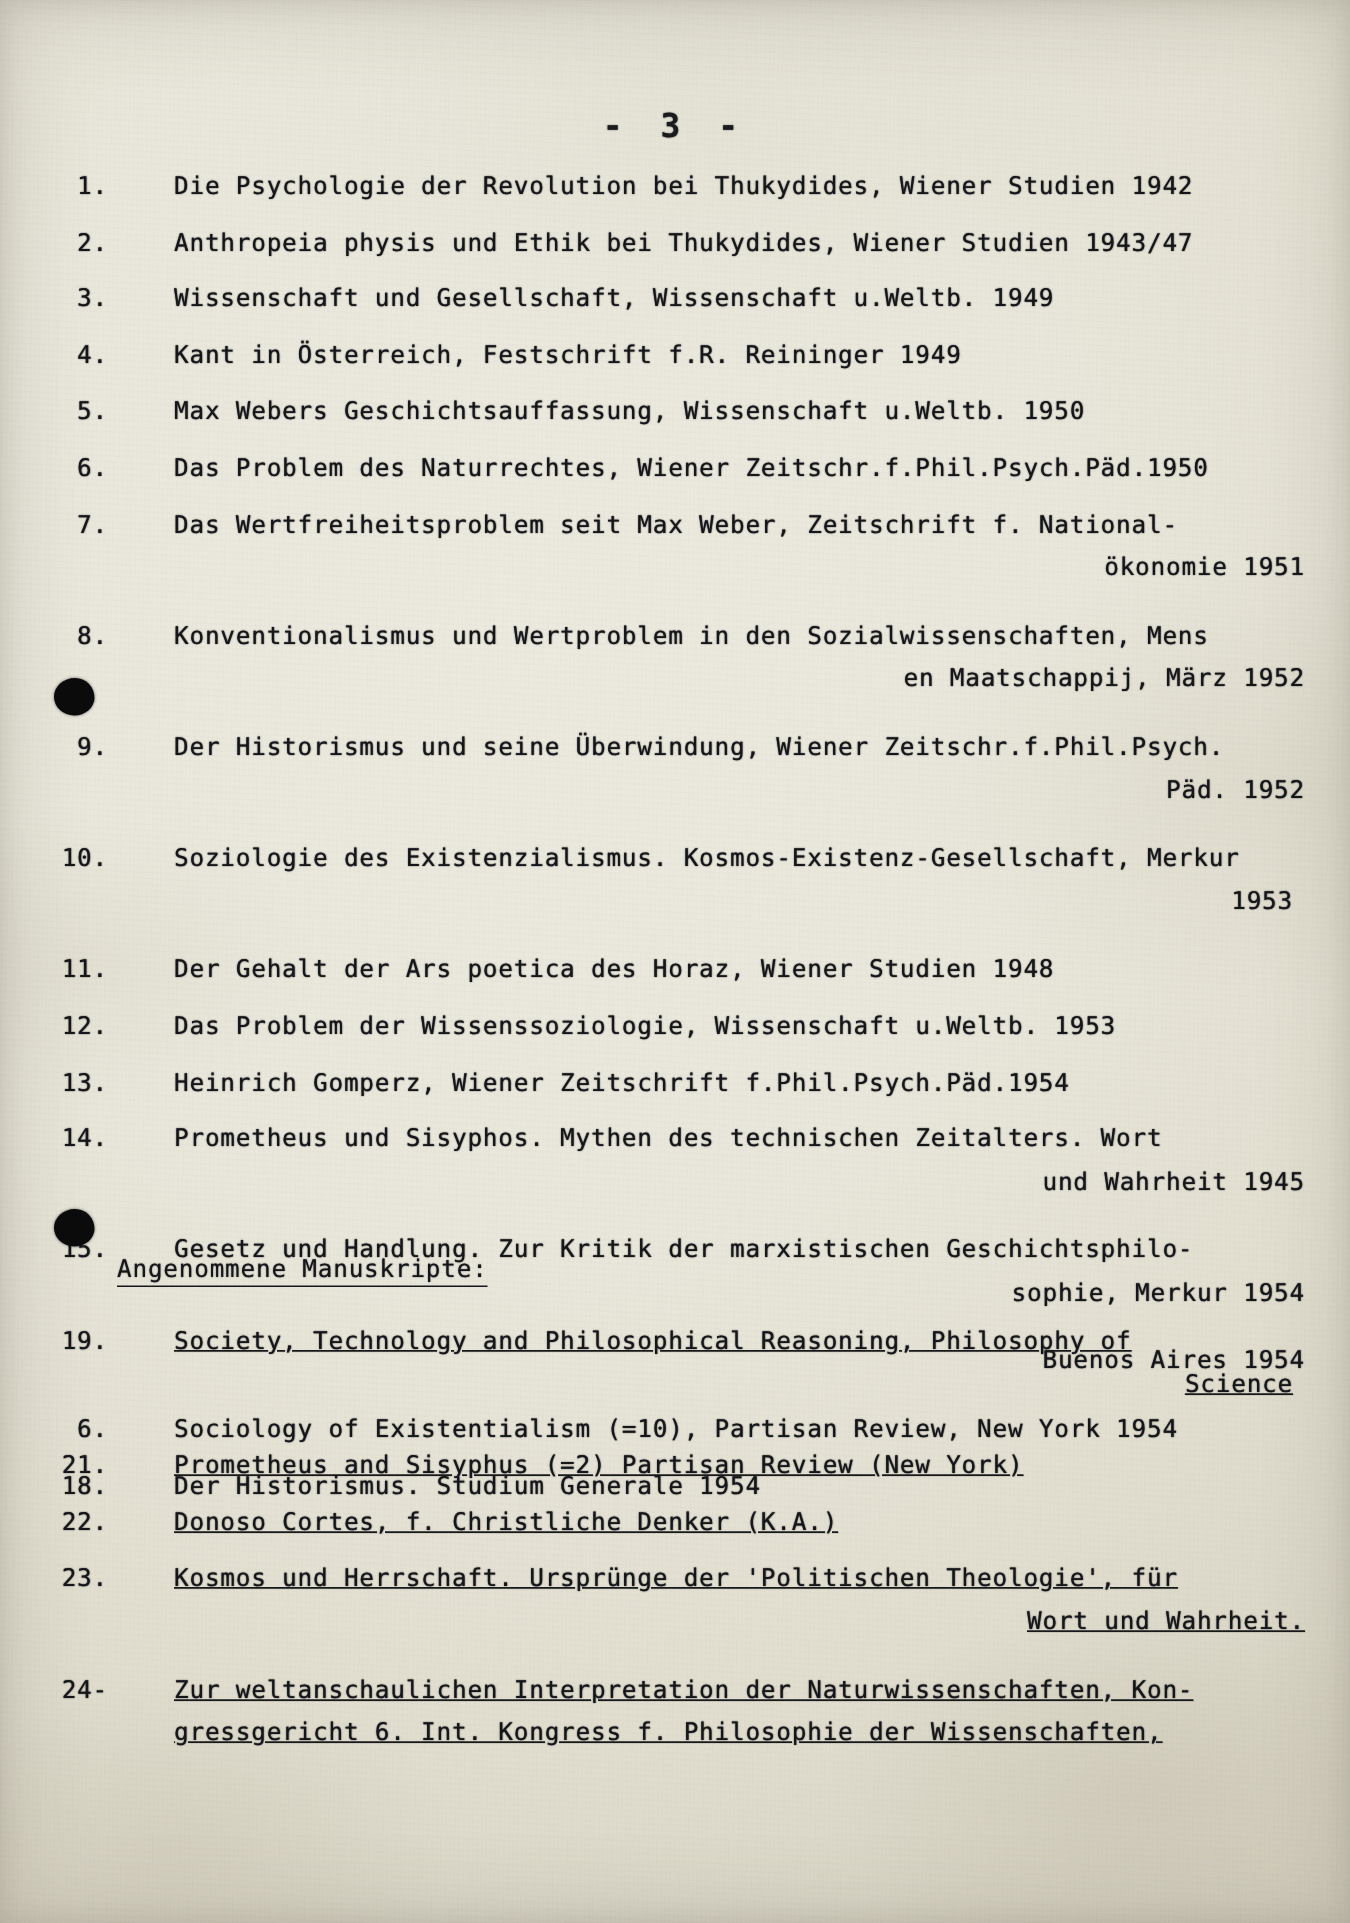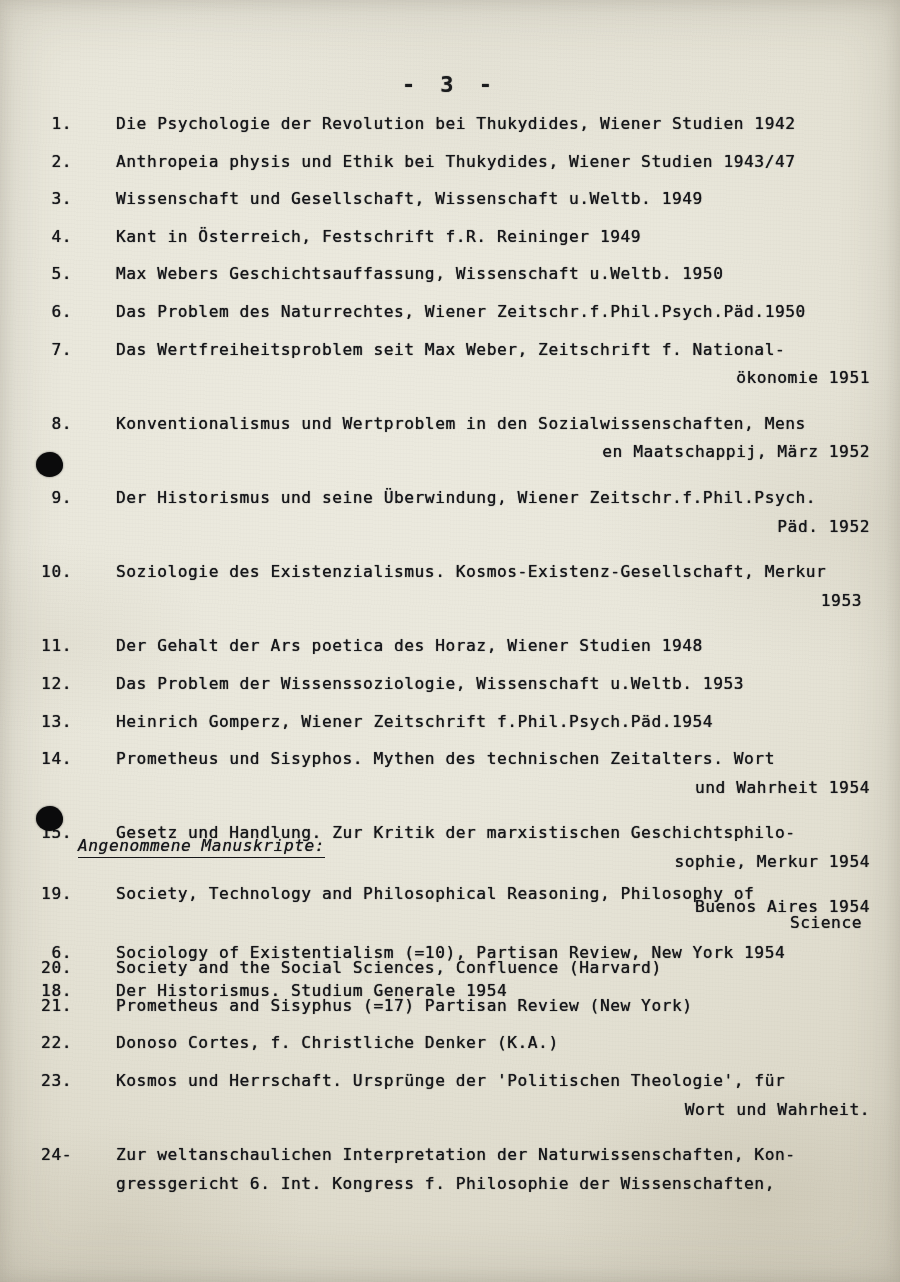--- a/index.html
+++ b/index.html
@@ -136,21 +136,20 @@
     position: absolute;
     top: 836px;
     left: 78px;
     font-size: 16.2px;
     letter-spacing: 0.55px;
     white-space: pre;
     color: #15161a;
     border-bottom: 1.6px solid #16171a;
     padding-bottom: 2px;
     text-shadow: 0 0 0.9px rgba(20,21,24,.85);
-    font-style: italic;
   }
 
   
   .ink-dot {
     position: absolute;
     width: 27px;
     height: 25px;
     background: #0b0b0c;
     border-radius: 52% 48% 50% 50% / 50% 53% 47% 50%;
     box-shadow: 0 0 2px rgba(10,10,12,.6);
@@ -222,21 +221,21 @@
         <div class="entry">
           <div class="entry-line line-first"><span class="num">12.</span><span>Das Problem der Wissenssoziologie, Wissenschaft u.Weltb. 1953</span></div>
         </div>
         <div class="gap-sm"></div>
         <div class="entry">
           <div class="entry-line line-first"><span class="num">13.</span><span>Heinrich Gomperz, Wiener Zeitschrift f.Phil.Psych.Päd.1954</span></div>
         </div>
         <div class="gap-sm"></div>
         <div class="entry">
           <div class="entry-line line-first"><span class="num">14.</span><span>Prometheus und Sisyphos. Mythen des technischen Zeitalters. Wort</span></div>
-          <div class="entry-line line-center"><span>und Wahrheit 1954</span></div>
+          <div class="entry-line line-center"><span>und Wahrheit 1945</span></div>
         </div>
         <div class="gap-md"></div>
         <div class="entry">
           <div class="entry-line line-first"><span class="num">15.</span><span>Gesetz und Handlung. Zur Kritik der marxistischen Geschichtsphilo-</span></div>
           <div class="entry-line line-center"><span>sophie, Merkur 1954</span></div>
         </div>
         <div class="gap-md"></div>
         <div class="entry">
           <div class="entry-line line-center"><span>Buenos Aires 1954</span></div>
         </div>
@@ -246,32 +245,29 @@
         </div>
         <div class="gap-sm"></div>
         <div class="entry">
           <div class="entry-line line-first"><span class="num">18.</span><span>Der Historismus. Studium Generale 1954</span></div>
         </div>
         <div class="gap-sm"></div>
       </div>
 
     <div class="section-head">Angenommene Manuskripte:</div>
 
-    <div class="list" id="ms-list" style="top:880px;">
+    <div class="list" id="ms-list" style="top:880px;text-decoration:underline;">
         <div class="entry">
           <div class="entry-line line-first"><span class="num">19.</span><span>Society, Technology and Philosophical Reasoning, Philosophy of</span></div>
           <div class="entry-line line-right"><span>Science</span></div>
         </div>
         <div class="gap-md"></div>
-        <div class="entry">
-          <div class="entry-line line-first"><span class="num">20.</span><span>Society and the Social Sciences, Confluence (Harvard)</span></div>
-        </div>
-        <div class="gap-sm"></div>
-        <div class="entry">
-          <div class="entry-line line-first"><span class="num">21.</span><span>Prometheus and Sisyphus (=17) Partisan Review (New York)</span></div>
+        <div class="gap-sm"></div>
+        <div class="entry">
+          <div class="entry-line line-first"><span class="num">21.</span><span>Prometheus and Sisyphus (=2) Partisan Review (New York)</span></div>
         </div>
         <div class="gap-sm"></div>
         <div class="entry">
           <div class="entry-line line-first"><span class="num">22.</span><span>Donoso Cortes, f. Christliche Denker (K.A.)</span></div>
         </div>
         <div class="gap-sm"></div>
         <div class="entry">
           <div class="entry-line line-first"><span class="num">23.</span><span>Kosmos und Herrschaft. Ursprünge der 'Politischen Theologie', für</span></div>
           <div class="entry-line line-center"><span>Wort und Wahrheit.</span></div>
         </div>

